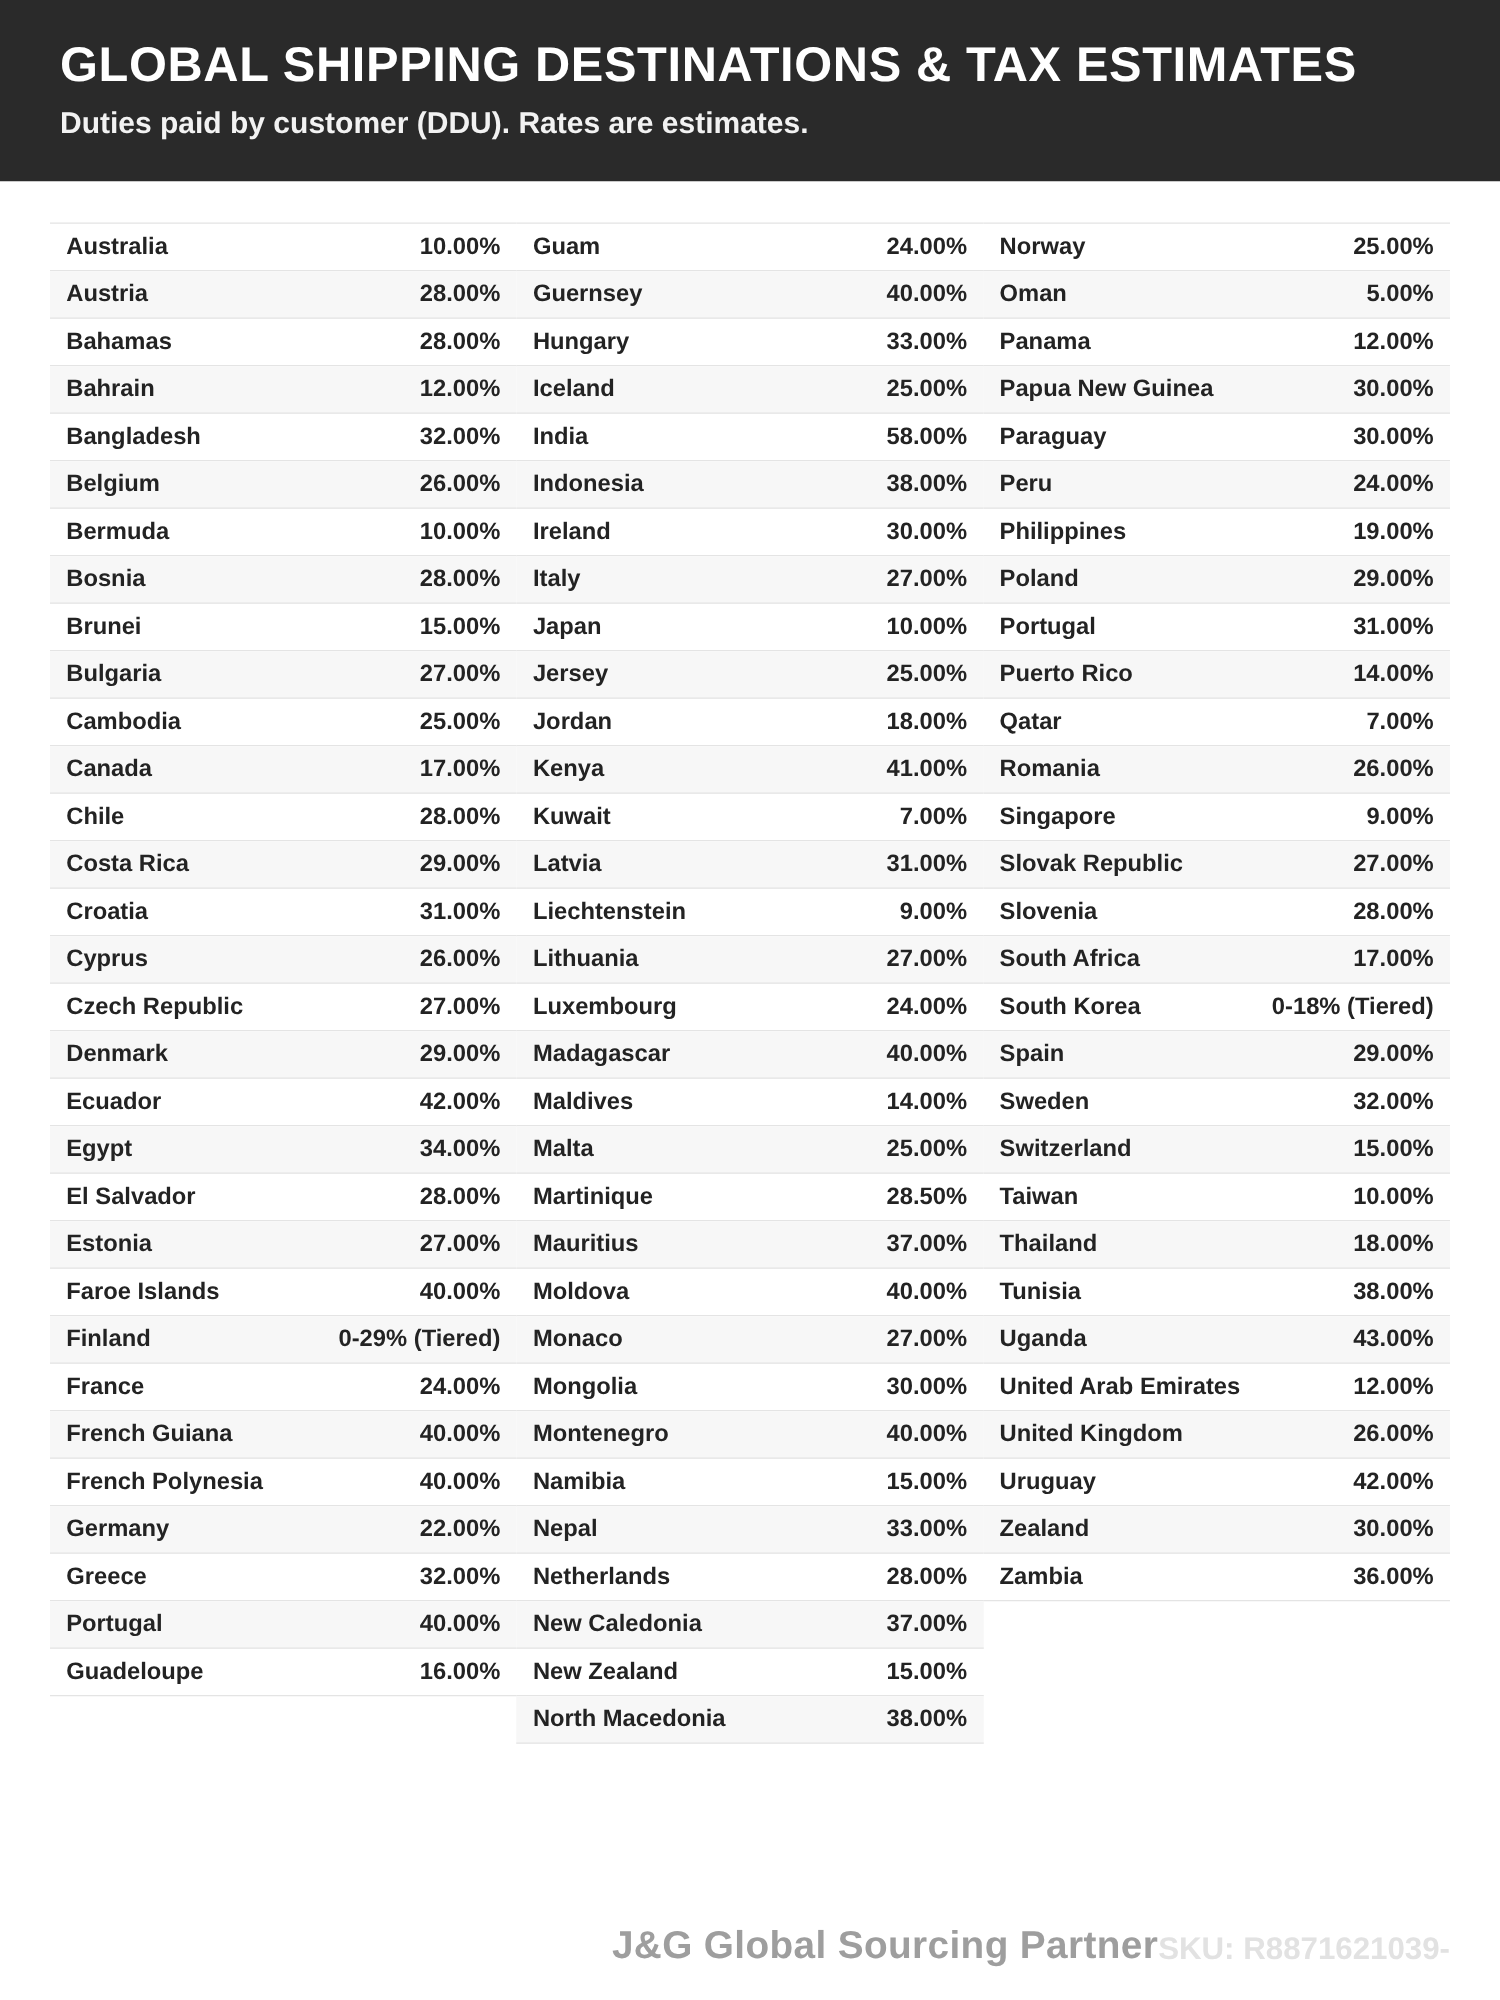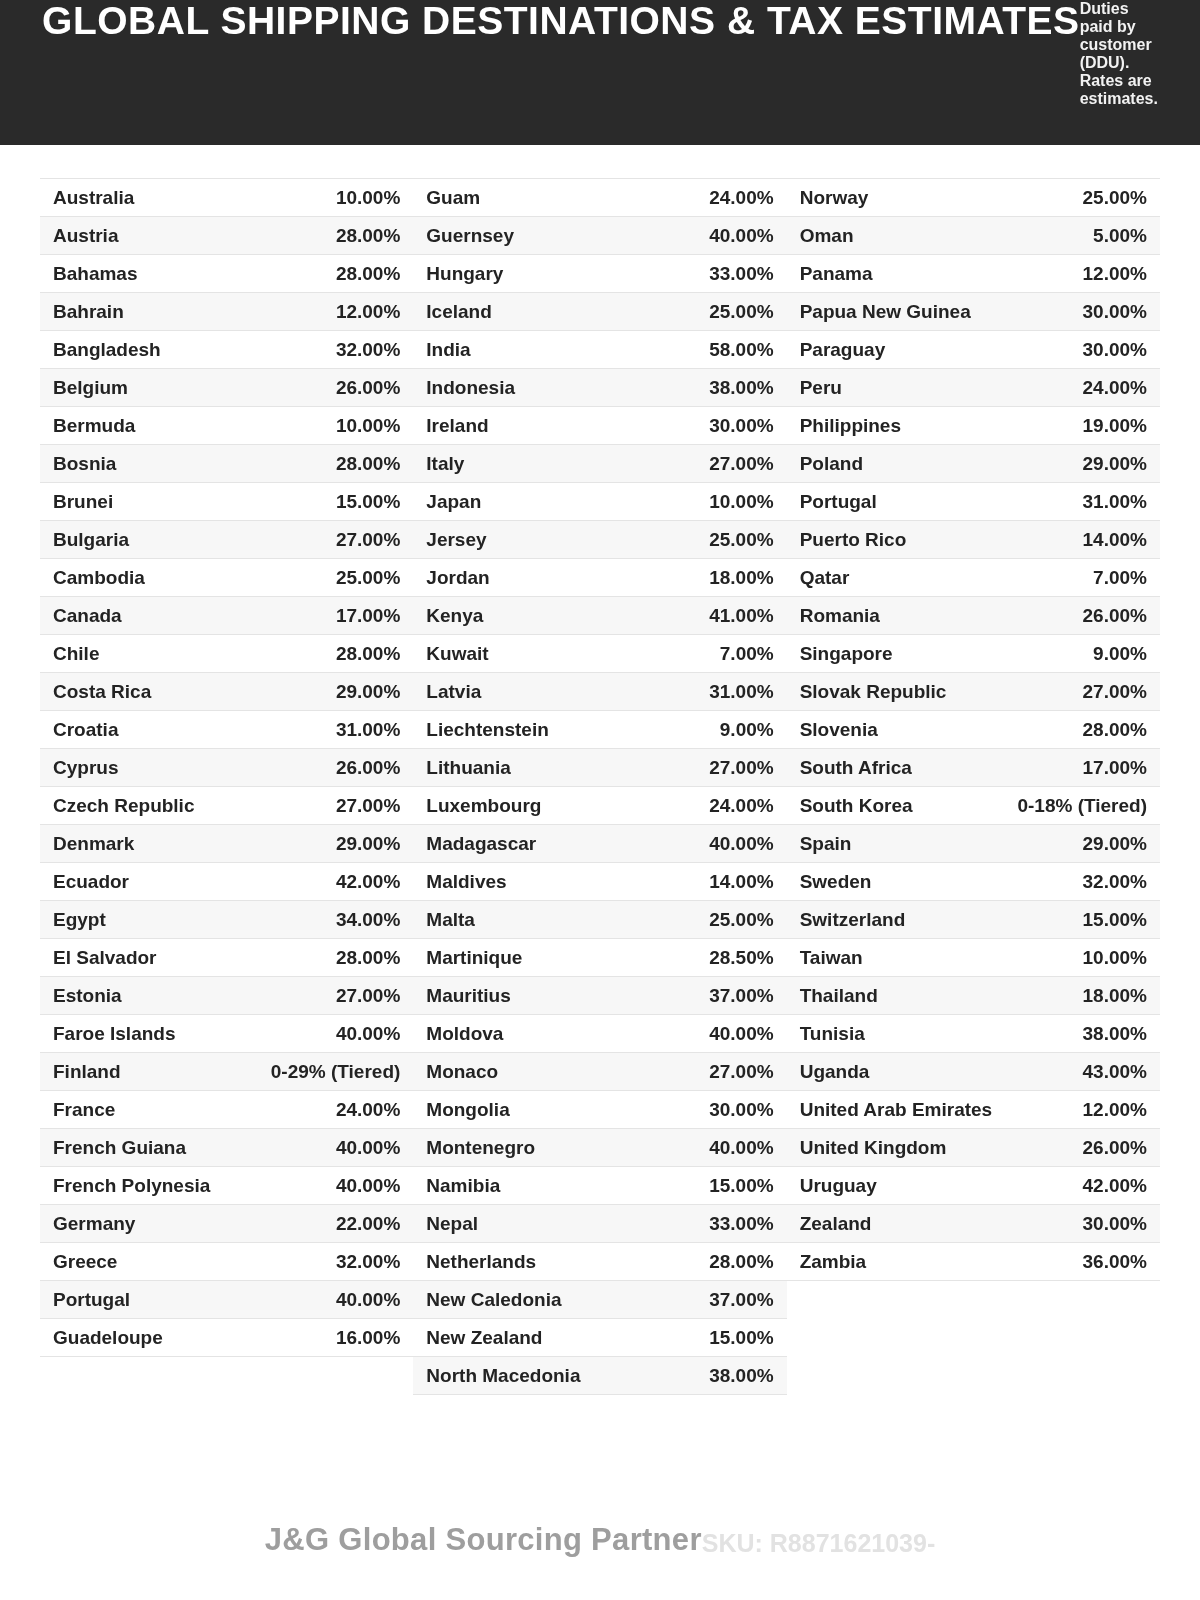--- a/index.html
+++ b/index.html
@@ -12,36 +12,37 @@
     position: relative;
     width: 1200px;
     height: 1600px;
     background: #ffffff;
     overflow: hidden;
   }
   .header {
     background: #2a2a2a;
     height: 145px;
     display: flex;
+    flex-direction: column;
     justify-content: center;
     padding: 0 48px;
     box-sizing: border-box;
   }
   .header .title {
     color: #ffffff;
     font-size: 39px;
     font-weight: 800;
     letter-spacing: 0.5px;
     line-height: 1.1;
     margin: 0 0 10px 0;
     white-space: nowrap;
   }
   .header .subtitle {
     color: #f2f2f2;
-    font-size: 16px;
+    font-size: 24px;
     font-weight: 700;
     margin: 0;
   }
   .table-wrap {
     display: flex;
     padding: 33px 40px 0 40px;
     align-items: flex-start;
   }
   .col {
     flex: 1 1 0;
@@ -68,23 +69,23 @@
   .row .rate {
     white-space: nowrap;
     text-align: right;
   }
   .footer {
     position: absolute;
     left: 0;
     bottom: 0;
     width: 100%;
     box-sizing: border-box;
-    padding: 0 40px 42px 40px;
+    padding: 0 40px 26px 40px;
     display: flex;
-    justify-content: center;
+    justify-content: flex-end;
     align-items: flex-end;
   }
   .brand {
     color: #9e9e9e;
     font-size: 31px;
     font-weight: 800;
     letter-spacing: 0.3px;
   }
   .sku {
     color: #e2e2e2;

